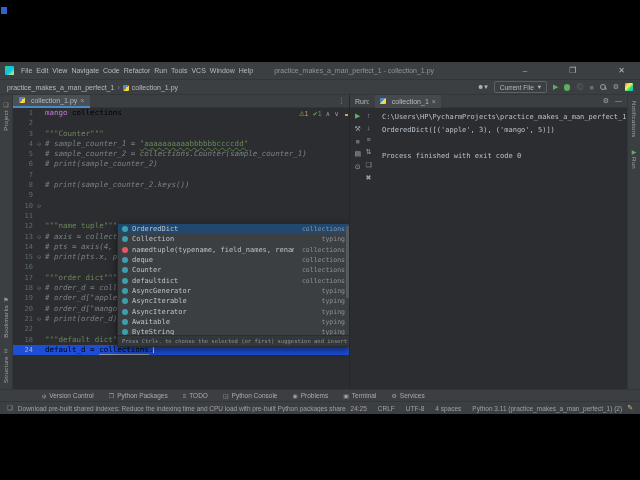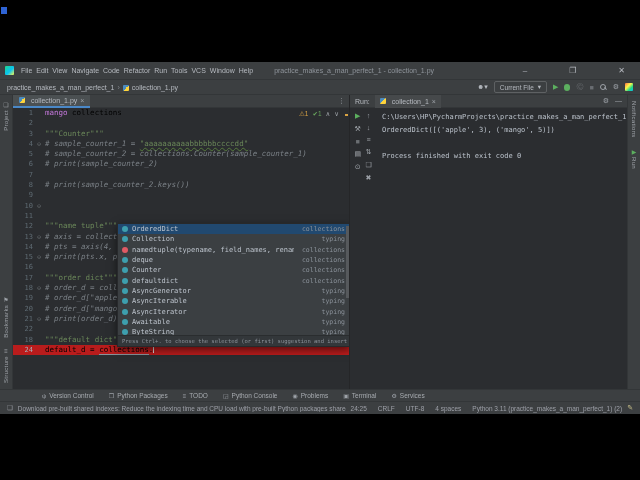--- a/index.html
+++ b/index.html
@@ -43,21 +43,21 @@
   .mt-auto { margin-top:auto; }
 
   
   .editor-pane { width:337px; display:flex; flex-direction:column; background:#2b2d30; position:relative; }
   .tab-bar { height:13px; background:#3c3f41; display:flex; align-items:center; font-size:7px; color:#b6bac0; border-bottom:1px solid #333638; }
   .tab { display:flex; align-items:center; gap:3px; background:#4b5052; padding:0 6px; height:13px; border-bottom:2px solid #4a88c7; }
   .tab-close { color:#9da2a8; font-size:7px; }
   .tab-more { margin-left:auto; margin-right:4px; color:#9da2a8; }
   .editor { flex:1; position:relative; font-family:"DejaVu Sans Mono", monospace; font-size:7.5px; overflow:hidden; }
   .line { height:10.3px; line-height:10.3px; display:flex; white-space:pre; }
-  .line.current { background:#b91c1c; }
+  .line.current { background:#1d4ed8; }
   .gutter { width:22px; text-align:right; color:#5f6b73; flex:none; font-size:7px; padding-right:2px; }
   .line.current .gutter { color:#a9b2ba; }
   .fold { width:8px; flex:none; color:#6f7679; font-size:6px; line-height:10.3px; text-align:center; }
   .code { padding-left:2px; }
   .kw { color:#c678dd; }
   .doc { color:#6a8759; }
   .com { color:#7b8187; font-style:italic; }
   .str { color:#6a8759; text-decoration:underline; text-decoration-style:wavy; text-decoration-color:#567a3c; }
   .und { border-bottom:1px solid #8a939b; }
   .caret { display:inline-block; width:1px; height:8px; background:#d8d8d8; vertical-align:-1px; }

